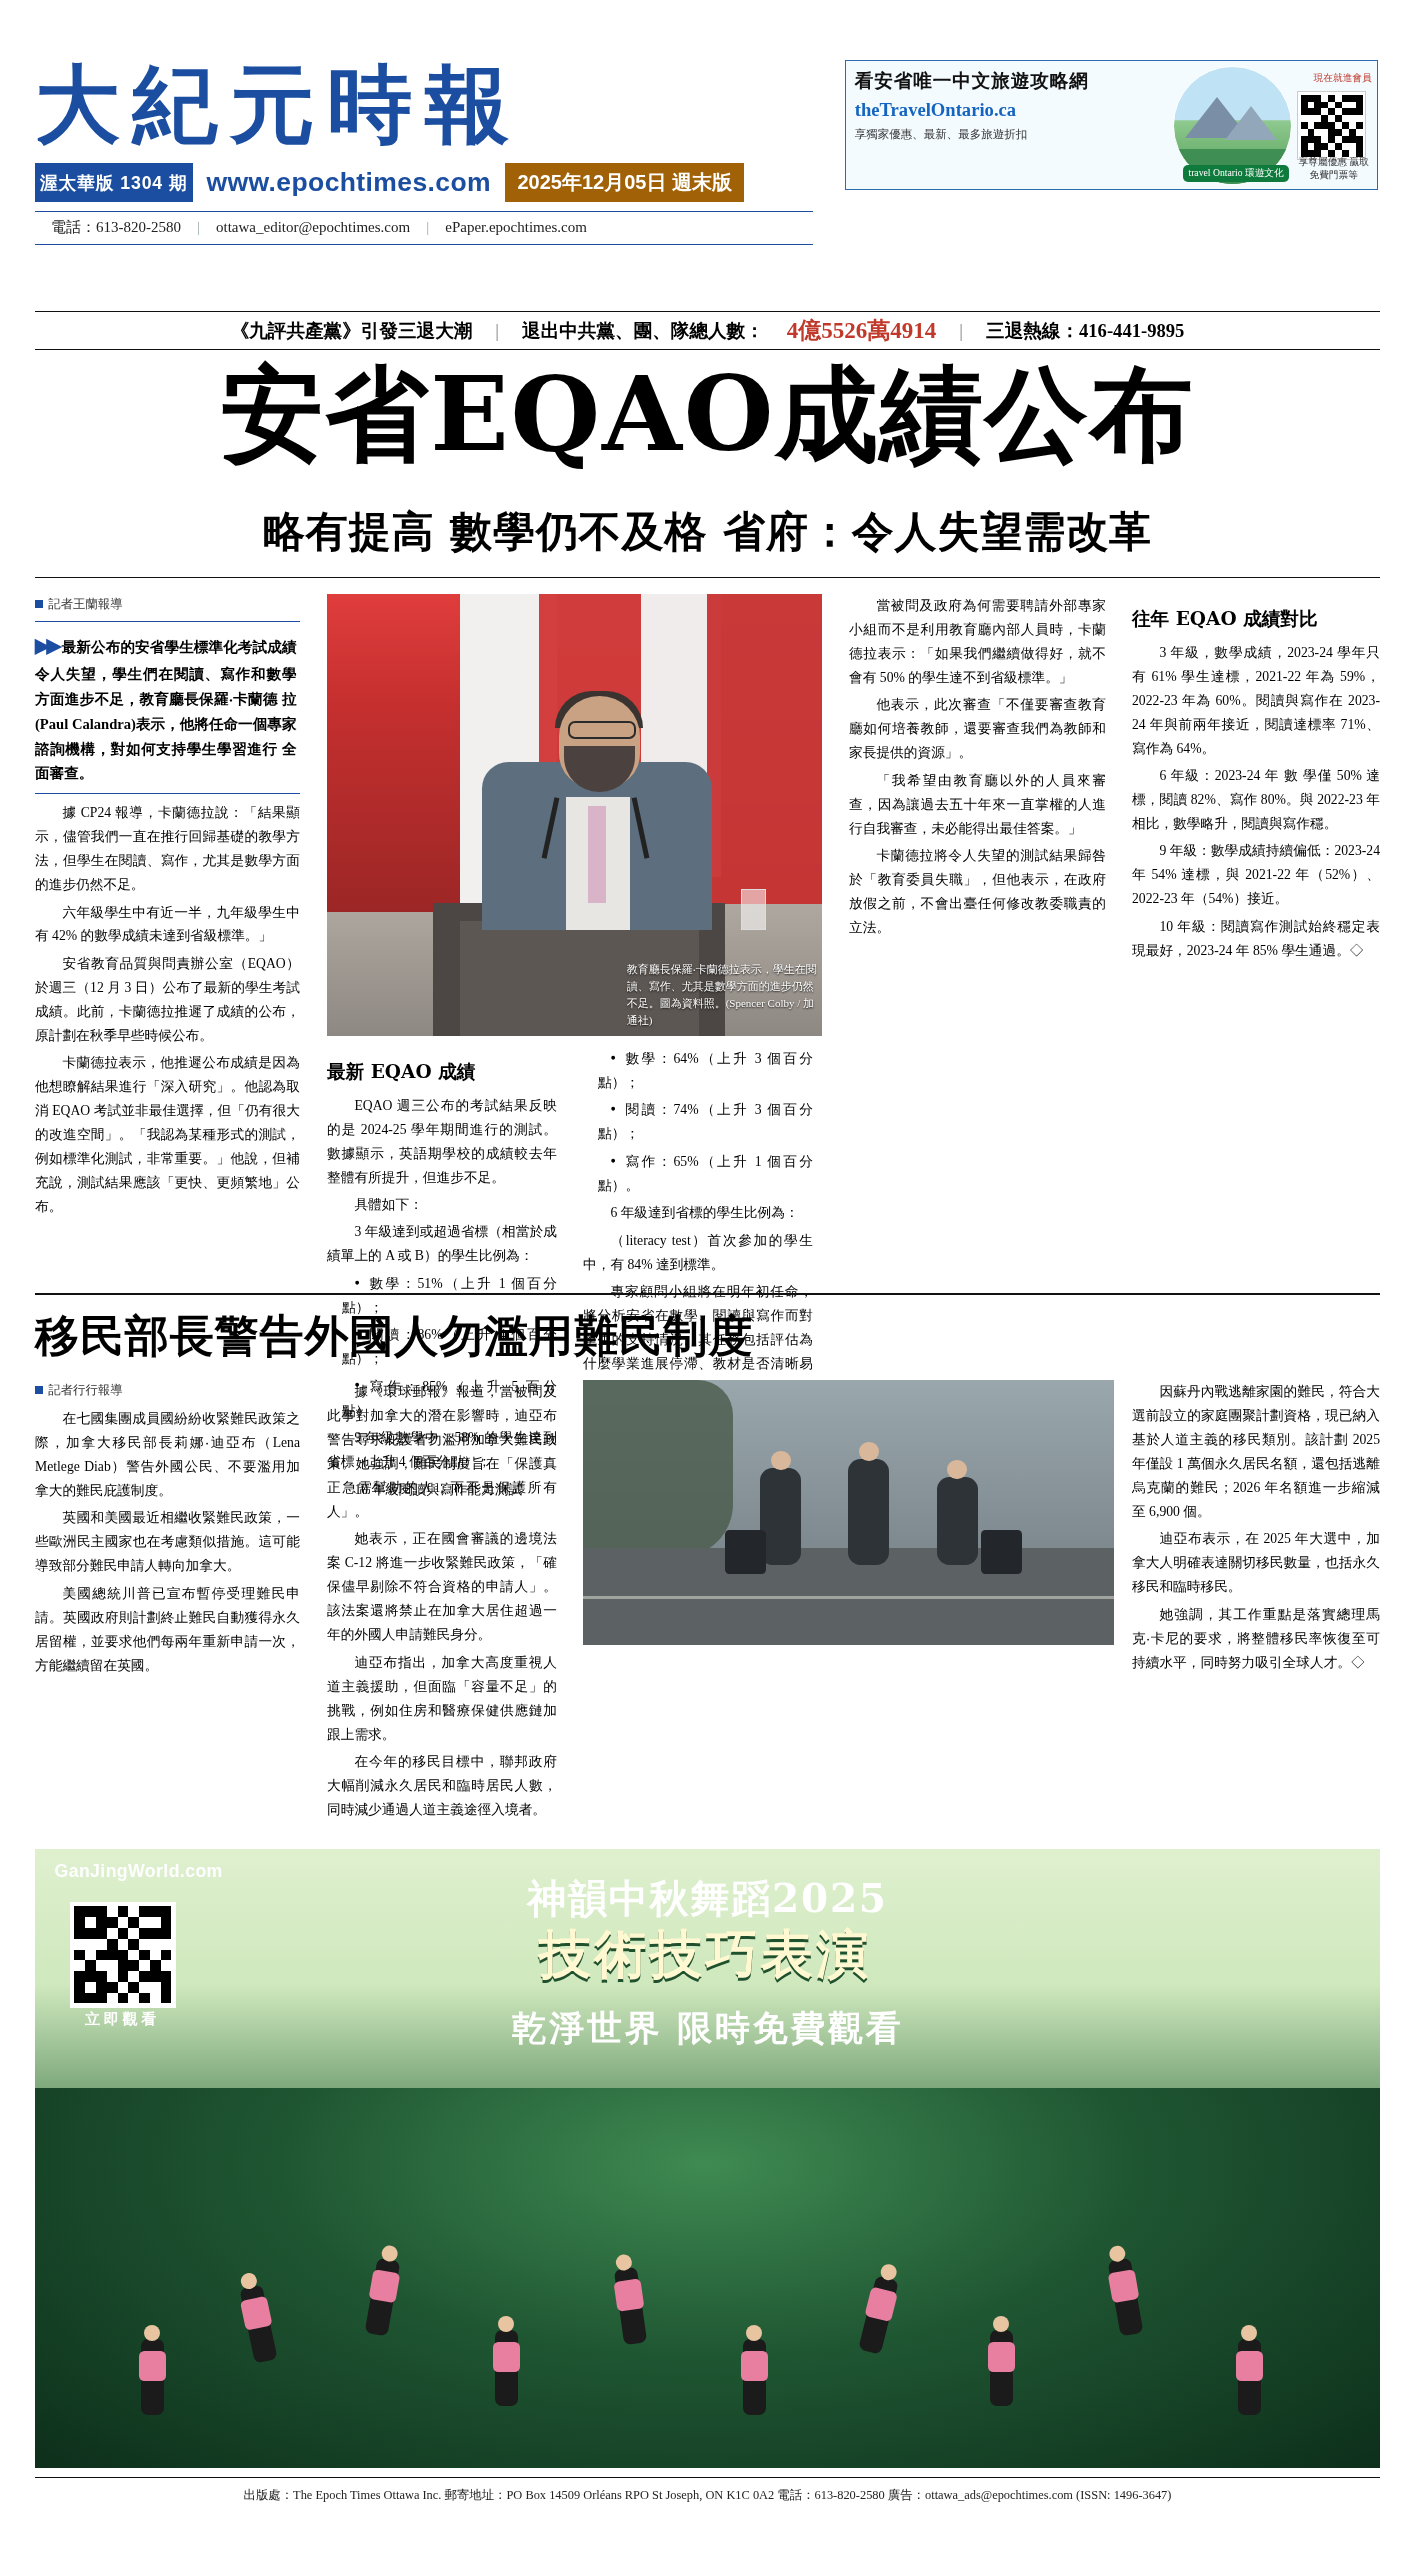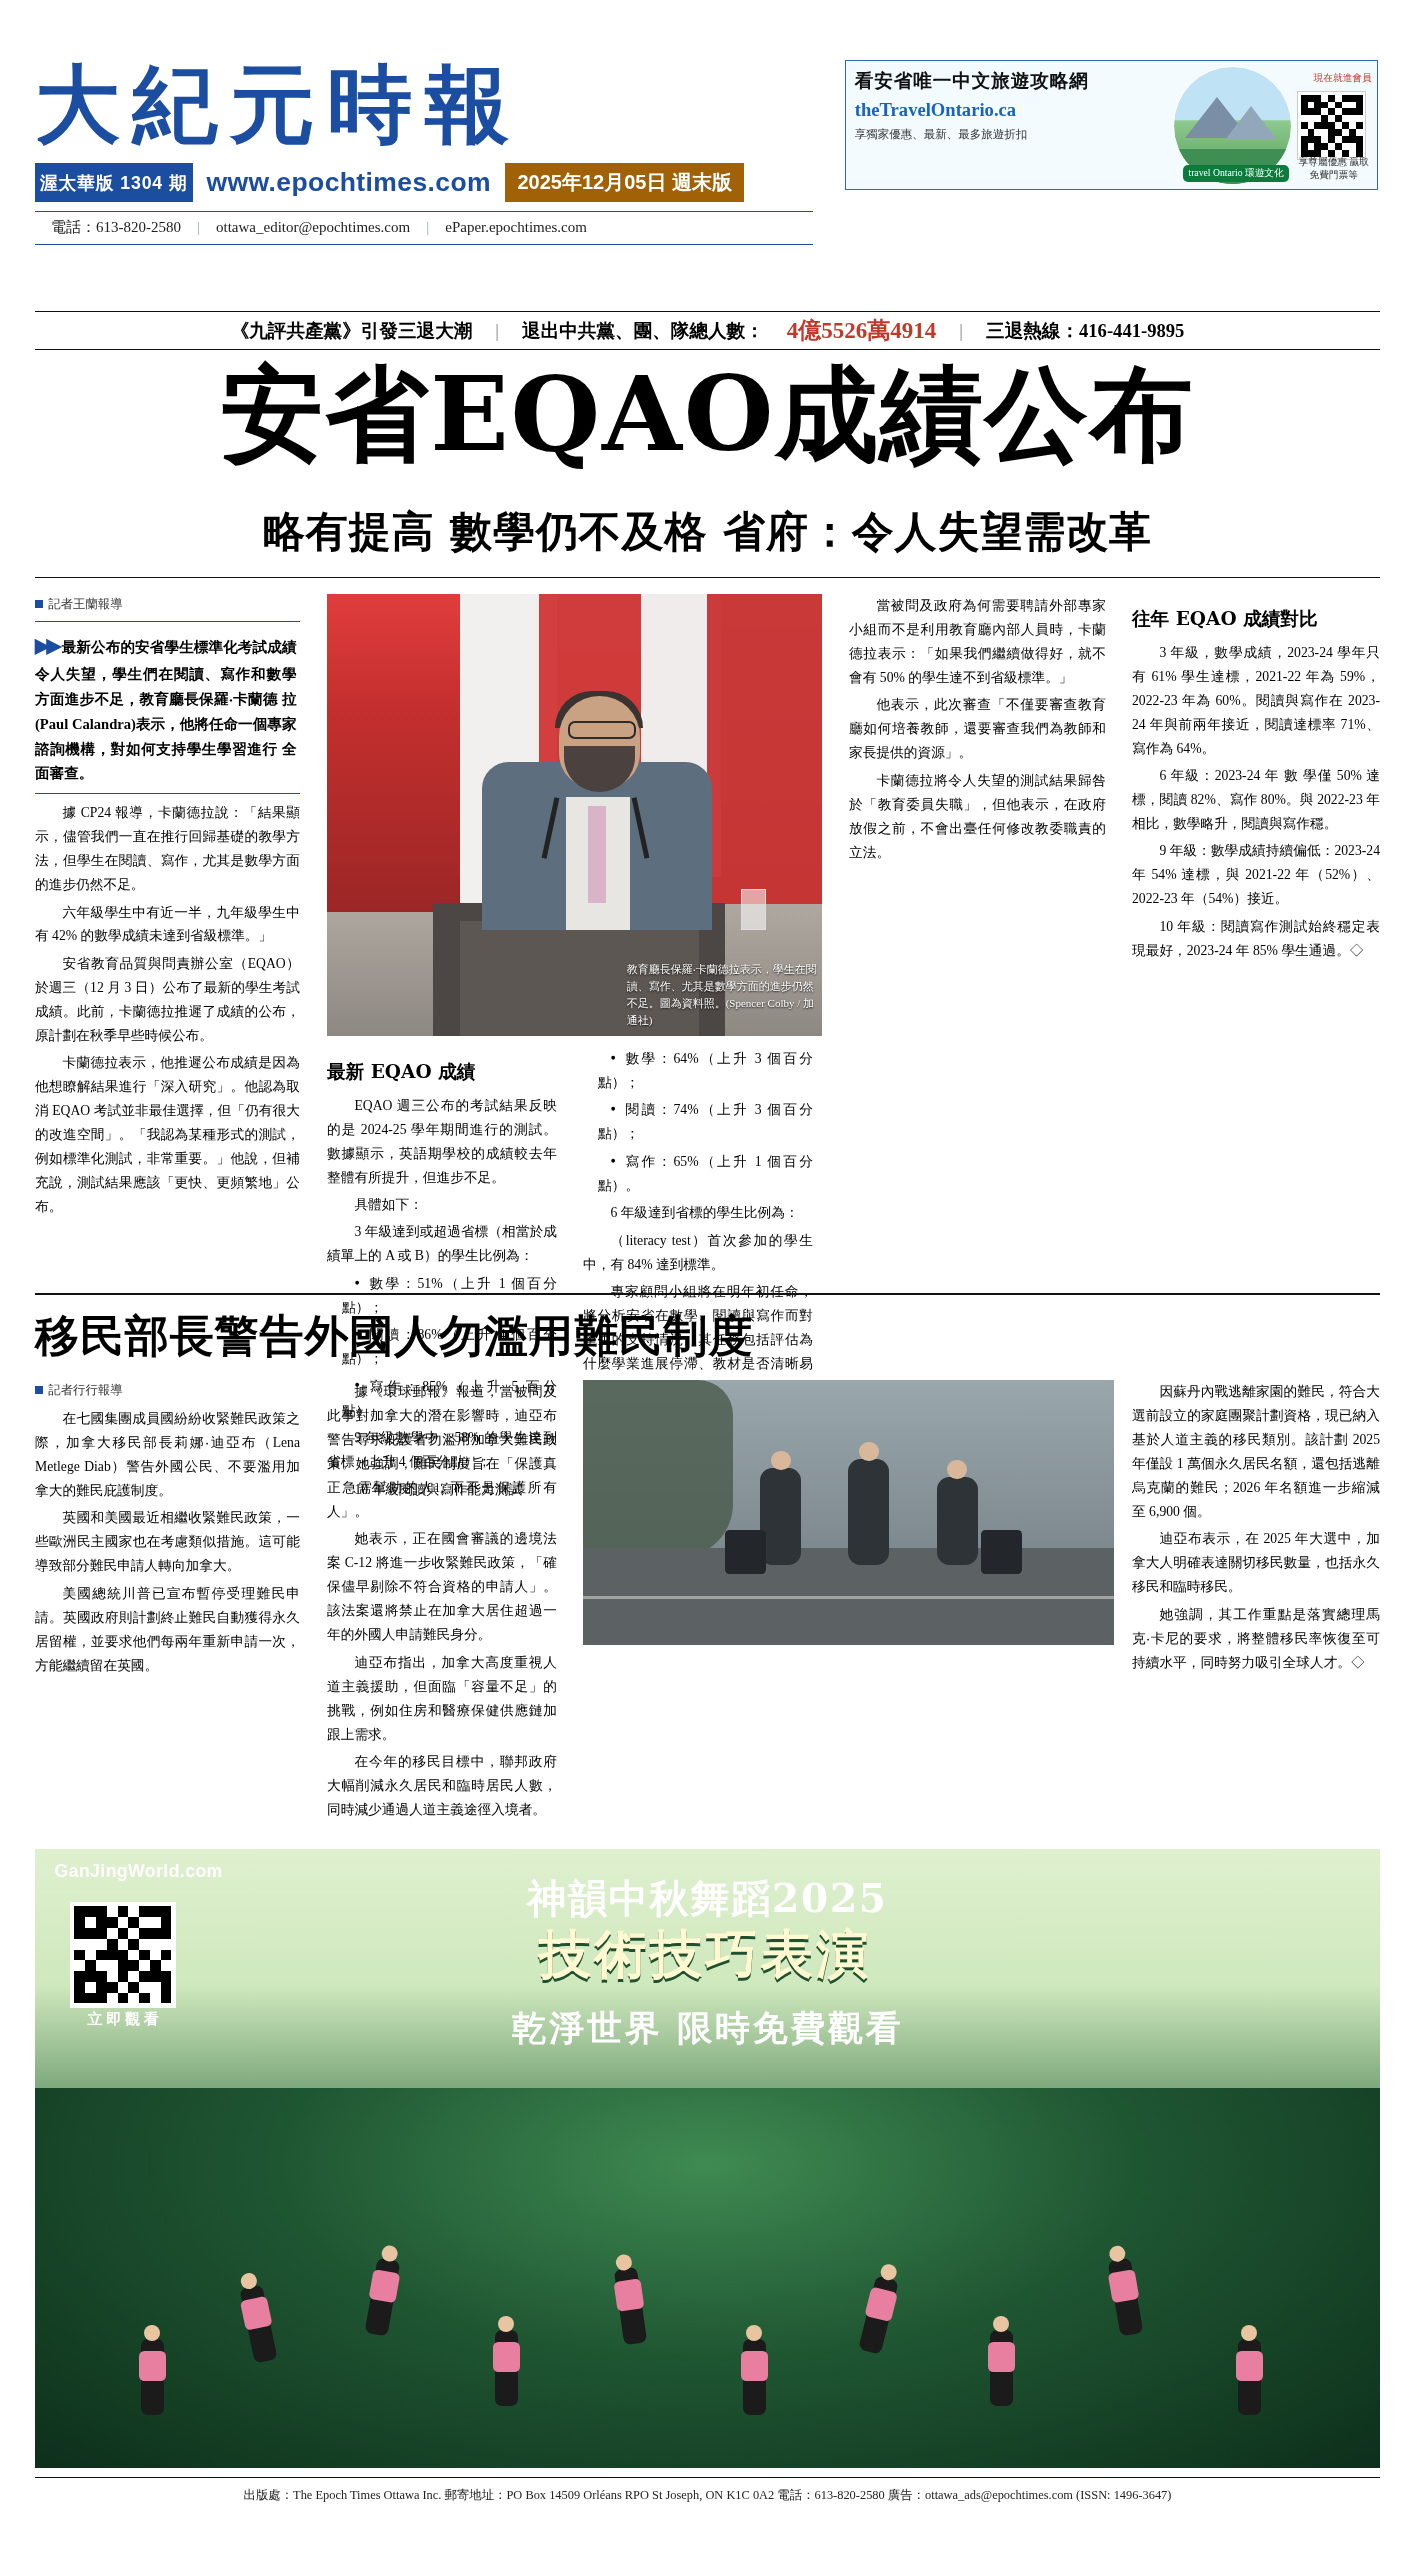--- a/index.html
+++ b/index.html
@@ -162,21 +162,21 @@
   .p2fig{position:absolute;bottom:80px;width:41px;height:97px;background:#2e3338;border-radius:12.4px;}
   .p2head{position:absolute;width:19.5px;height:19.5px;background:#d8b79a;border-radius:50%;}
   .p2bag{position:absolute;bottom:71px;width:41px;height:44px;background:#23272b;border-radius:4.4px;}
 
   
   .bigad{position:absolute;left:35px;top:1849px;width:1345px;height:619px;overflow:hidden;
     background:linear-gradient(180deg,#dff0cf 0%,#cfe8bd 22%,#2f6a3e 55%,#123c22 100%);}
   .bigad .ganjing{position:absolute;left:19.5px;top:12.4px;color:#fff;font-size:17.7px;font-weight:700;
     font-family:"Liberation Sans",sans-serif;letter-spacing:0.4px;}
   .bigad .qr2{position:absolute;left:35px;top:53px;width:97px;height:97px;background:#fff;padding:4.4px;}
-  .bigad .qr2label{position:absolute;left:35px;top:161px;width:106px;text-align:center;color:#fff;font-size:15px;font-weight:700;}
+  .bigad .qr2label{position:absolute;left:50px;top:161px;width:106px;text-align:left;color:#fff;font-size:15px;font-weight:700;}
   .bigad .t1{position:absolute;left:0;right:0;top:23px;text-align:center;color:#fff;
     font-family:"DejaVu Serif",serif;font-weight:700;font-size:39px;letter-spacing:1.8px;}
   .bigad .t2{position:absolute;left:0;right:4px;top:71px;text-align:center;color:#fff8d0;
     font-family:"DejaVu Serif",serif;font-weight:700;font-size:52px;letter-spacing:3.5px;
     text-shadow:0 2.7px 0 #20512f;}
   .bigad .t3{position:absolute;left:0;right:0;top:156px;text-align:center;color:#fff;
     font-family:"DejaVu Serif",serif;font-weight:700;font-size:35px;letter-spacing:2.7px;}
   .bigad .stage{position:absolute;left:0;right:0;bottom:0;height:380px;
     background:radial-gradient(ellipse at 50% 20%, #3f8a52 0%, #1f5632 45%, #0d2f1b 100%);}
   .dancer{position:absolute;bottom:35px;width:23px;height:76px;background:#1b1b1b;border-radius:7px;}
@@ -387,20 +387,21 @@
     </div>
 
     <div class="col" style="left:805px;top:0;width:265px;">
       
       
     </div>
 
     <div class="col" style="left:814px;top:0;width:257px;">
       <p>當被問及政府為何需要聘請外部專家小組而不是利用教育廳內部人員時，卡蘭德拉表示：「如果我們繼續做得好，就不會有 50% 的學生達不到省級標準。」</p>
       <p>他表示，此次審查「不僅要審查教育廳如何培養教師，還要審查我們為教師和家長提供的資源」。</p>
+      <p>「我希望由教育廳以外的人員來審查，因為讓過去五十年來一直掌權的人進行自我審查，未必能得出最佳答案。」</p>
       <p>卡蘭德拉將令人失望的測試結果歸咎於「教育委員失職」，但他表示，在政府放假之前，不會出臺任何修改教委職責的立法。</p>
     </div>
 
     <div class="col" style="left:1097px;top:0;width:248px;">
       <div class="sec-title">往年 EQAO 成績對比</div>
       <p>3 年級，數學成績，2023-24 學年只有 61% 學生達標，2021-22 年為 59%，2022-23 年為 60%。閱讀與寫作在 2023-24 年與前兩年接近，閱讀達標率 71%、寫作為 64%。</p>
       <p>6 年級：2023-24 年 數 學僅 50% 達標，閱讀 82%、寫作 80%。與 2022-23 年相比，數學略升，閱讀與寫作穩。</p>
       <p>9 年級：數學成績持續偏低：2023-24 年 54% 達標，與 2021-22 年（52%）、2022-23 年（54%）接近。</p>
       <p>10 年級：閱讀寫作測試始終穩定表現最好，2023-24 年 85% 學生通過。◇</p>
     </div>

